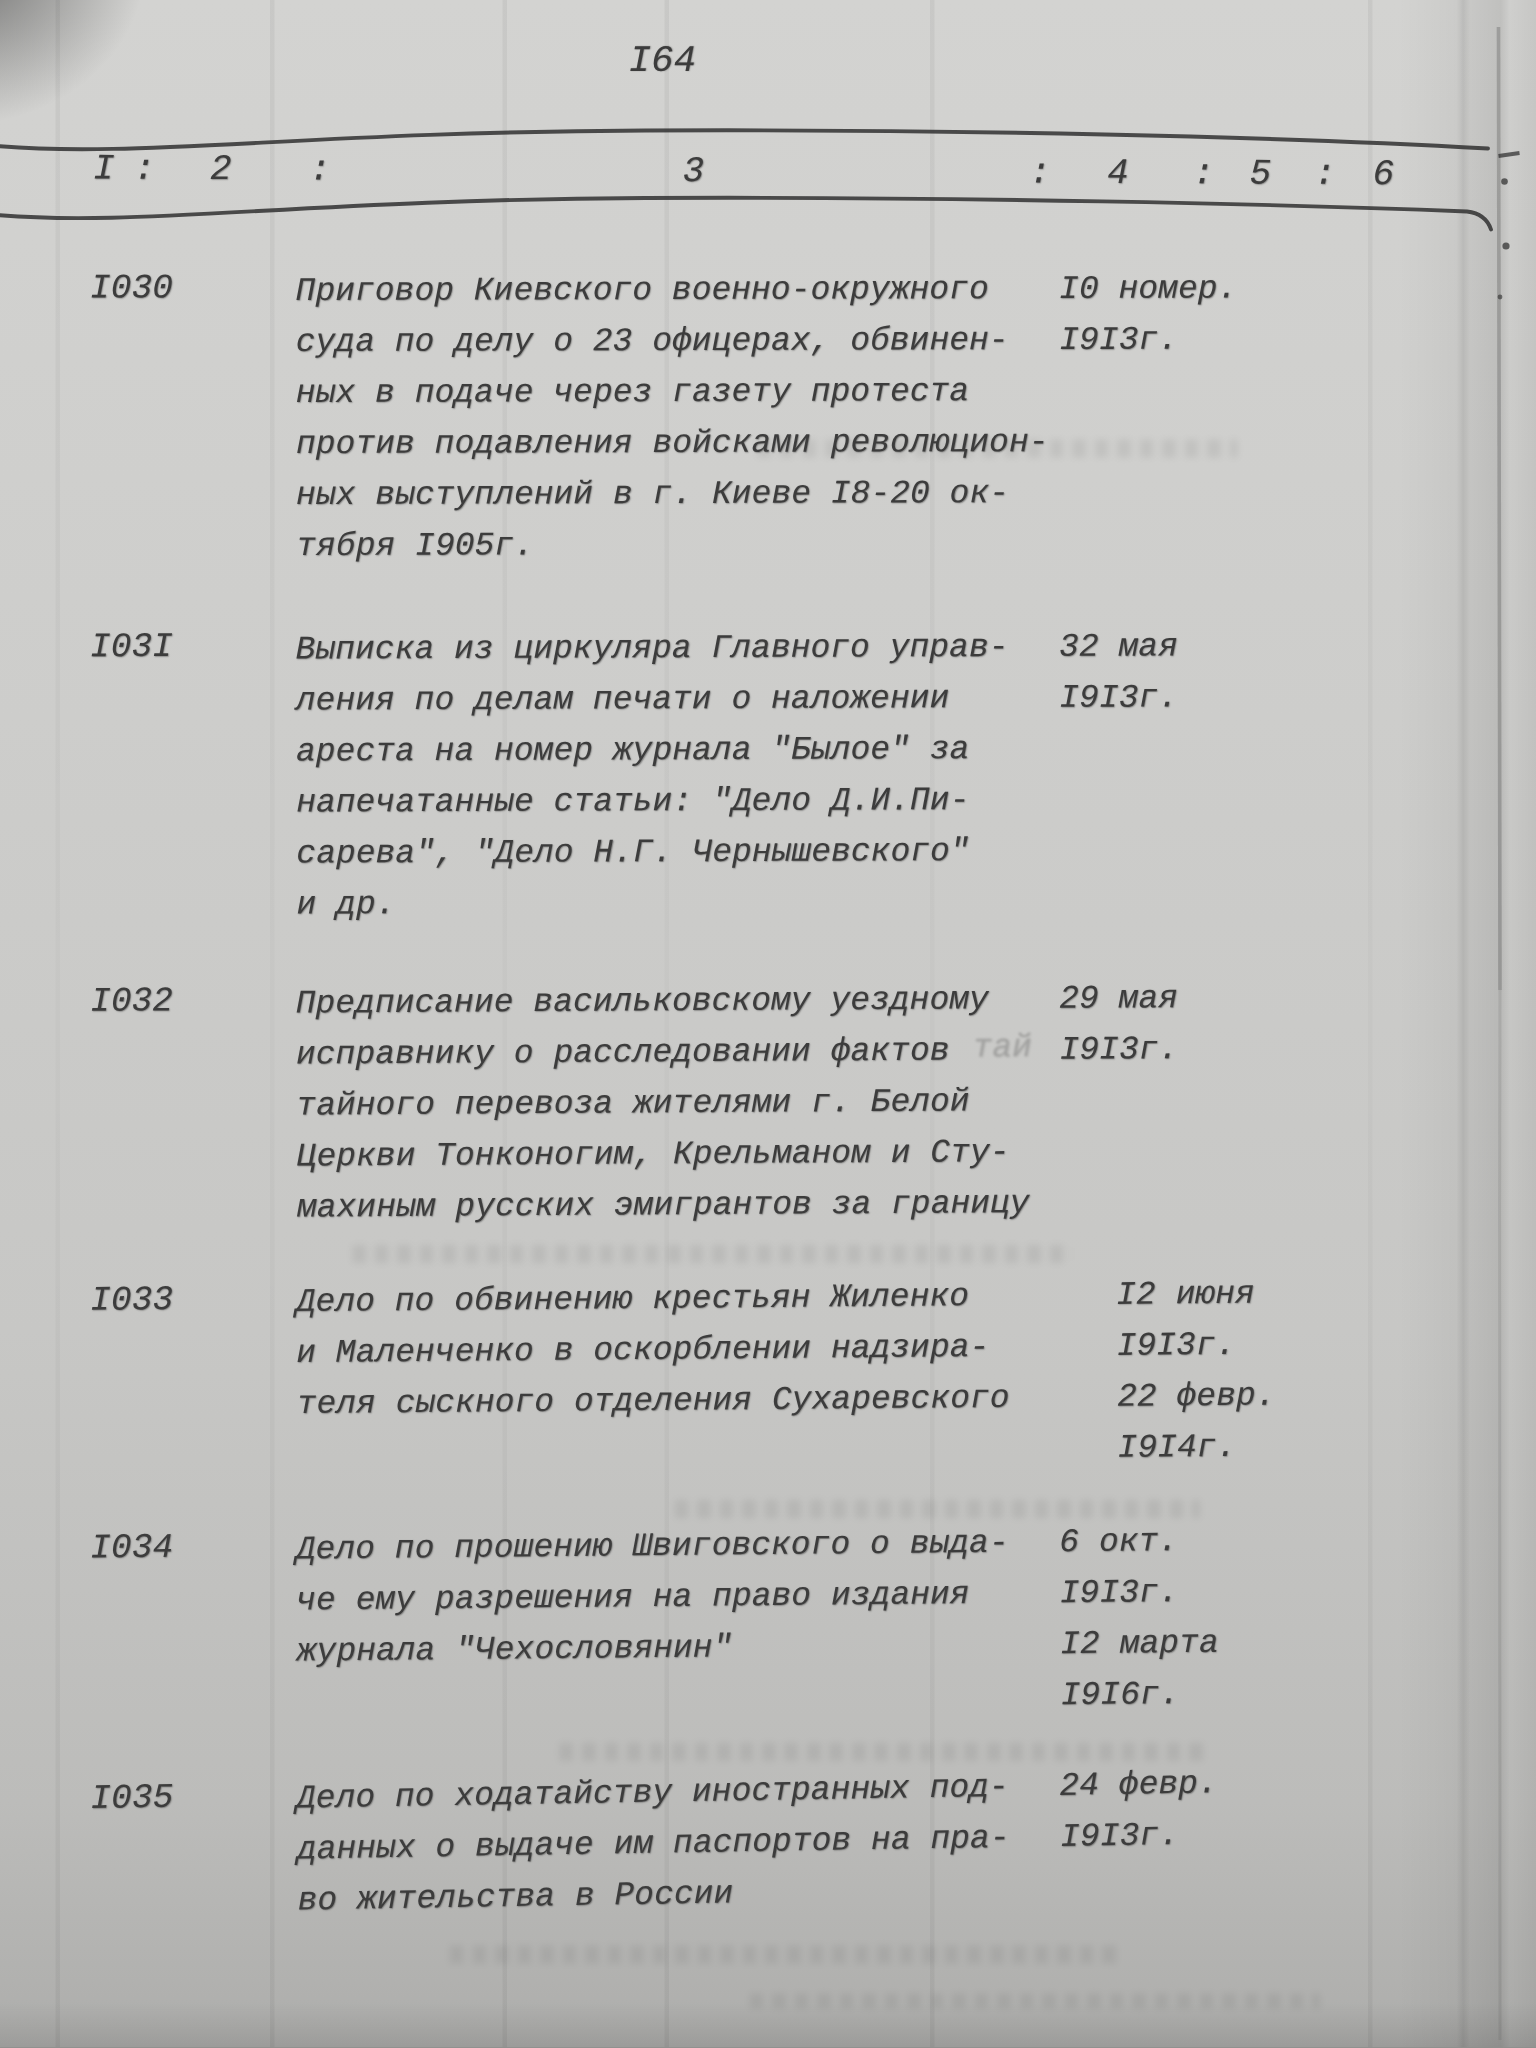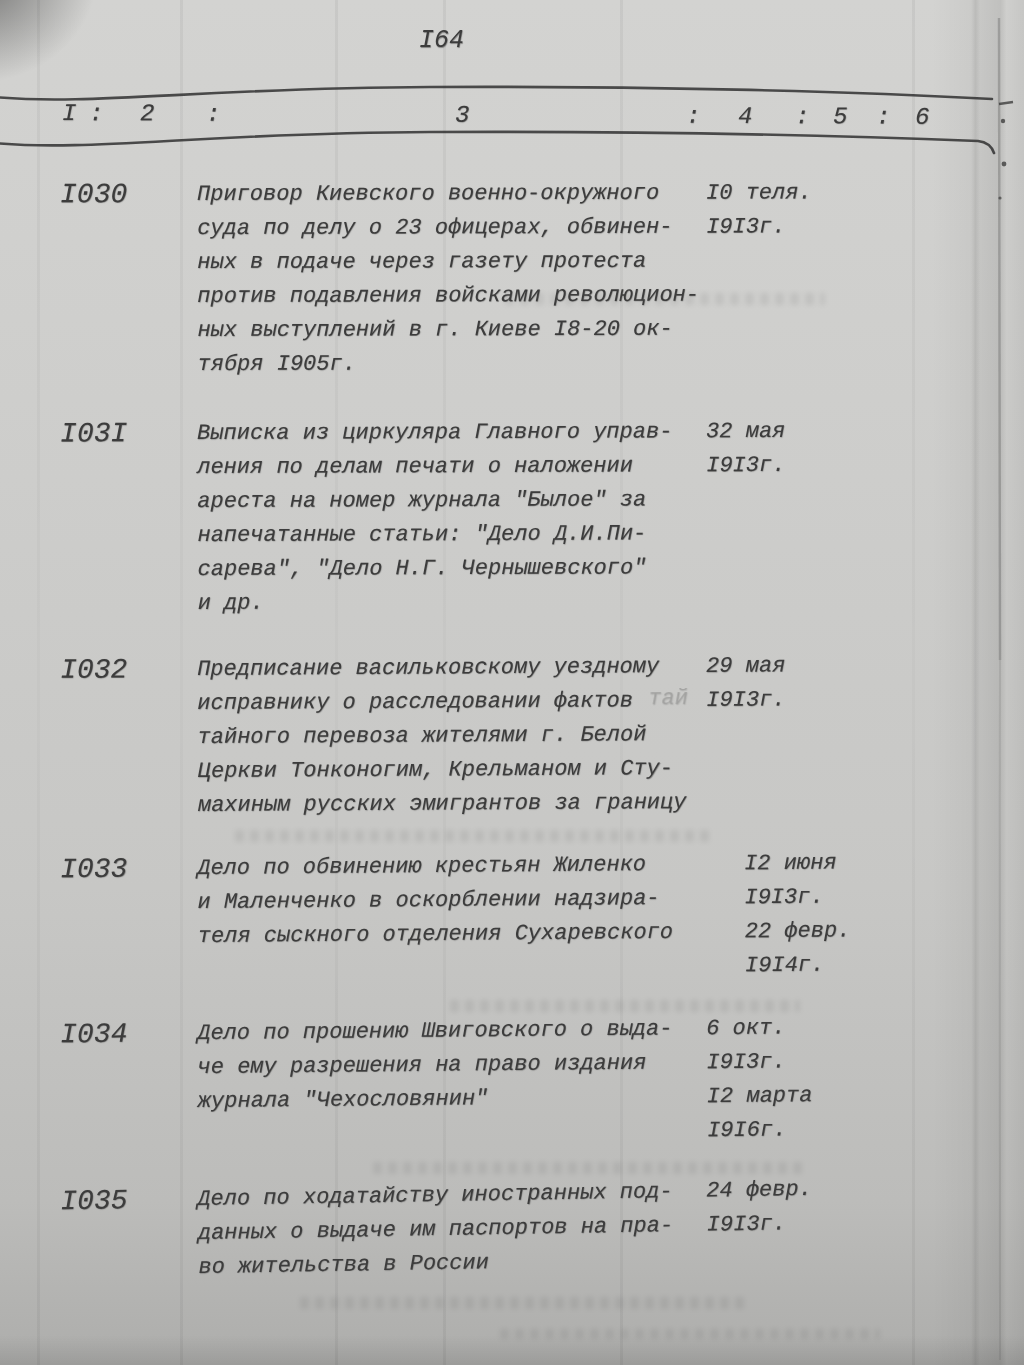--- a/index.html
+++ b/index.html
@@ -21,21 +21,21 @@
   .h0{left:62px}.h1{left:89px}.h2{left:140px}.h3{left:206px}.h4{left:455px}
   .h5{left:686px}.h6{left:738px}.h7{left:795px}.h8{left:833px}.h9{left:876px}.h10{left:915px}
 
   .entry{position:absolute;left:0;width:1024px;transform-origin:200px 0;}
   .e0{top:178px;transform:rotate(-.15deg);}
   .e1{top:417px;transform:rotate(-.2deg);}
   .e2{top:653px;transform:rotate(-.35deg);}
   .e3{top:852px;transform:rotate(-.5deg);}
   .e4{top:1017px;transform:rotate(-.55deg);}
   .e5{top:1183px;transform:rotate(-.95deg);}
-  .entry .num{position:absolute;left:60px;top:1px;font-size:28px;}
+  .entry .num{position:absolute;left:60px;top:1px;font-size:23px;}
   .entry .desc{position:absolute;left:197px;top:0;width:520px;}
   .entry .dates{position:absolute;left:706px;top:0;width:180px;}
   .e3 .dates{left:744px;}
   .line{height:34px;line-height:34px;font-size:22px;white-space:pre;}
   .ghost{position:absolute;left:648px;top:36px;font-size:22px;opacity:.28;filter:blur(.7px);}
 
   .rules{position:absolute;left:0;top:0;pointer-events:none;}
 
   .smudge{position:absolute;height:12px;
     background:repeating-linear-gradient(90deg, rgba(60,60,60,.7) 0 9px, rgba(60,60,60,0) 9px 15px);
@@ -104,21 +104,21 @@
     <div class="num tw">I030</div>
     <div class="desc">
       <div class="line tw">Приговор Киевского военно-окружного</div>
       <div class="line tw">суда по делу о 23 офицерах, обвинен-</div>
       <div class="line tw">ных в подаче через газету протеста</div>
       <div class="line tw">против подавления войсками революцион-</div>
       <div class="line tw">ных выступлений в г. Киеве I8-20 ок-</div>
       <div class="line tw">тября I905г.</div>
     </div>
     <div class="dates">
-      <div class="line tw">I0 теля.</div>
+      <div class="line tw">I0 номер.</div>
       <div class="line tw">I9I3г.</div>
     </div>
   </div>
 
   <div class="entry e1">
     <div class="num tw">I03I</div>
     <div class="desc">
       <div class="line tw">Выписка из циркуляра Главного управ-</div>
       <div class="line tw">ления по делам печати о наложении</div>
       <div class="line tw">ареста на номер журнала "Былое" за</div>

